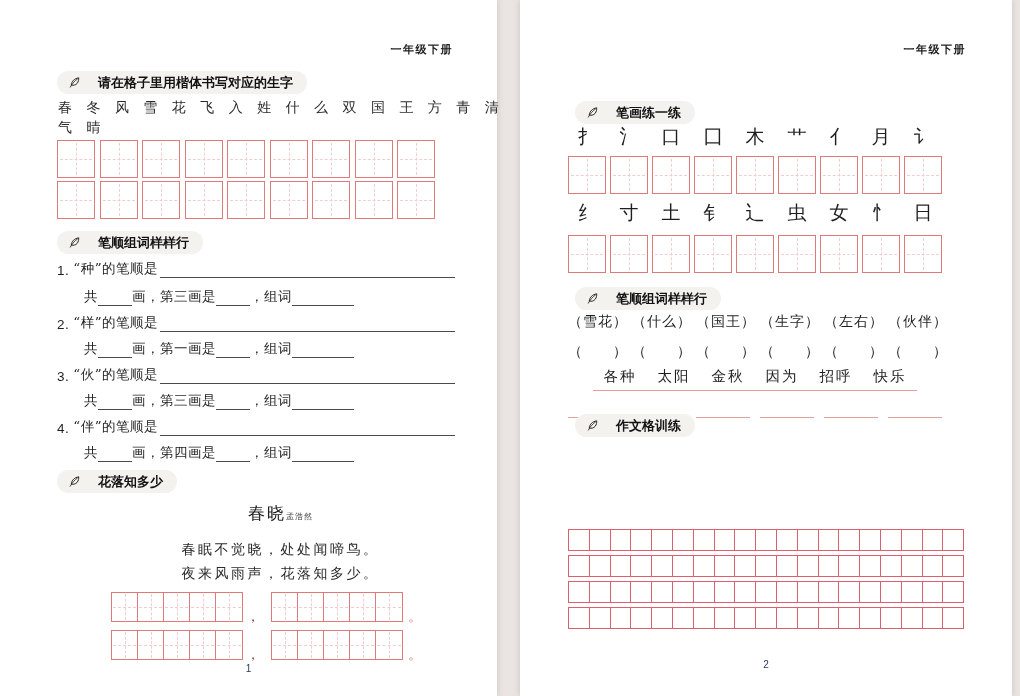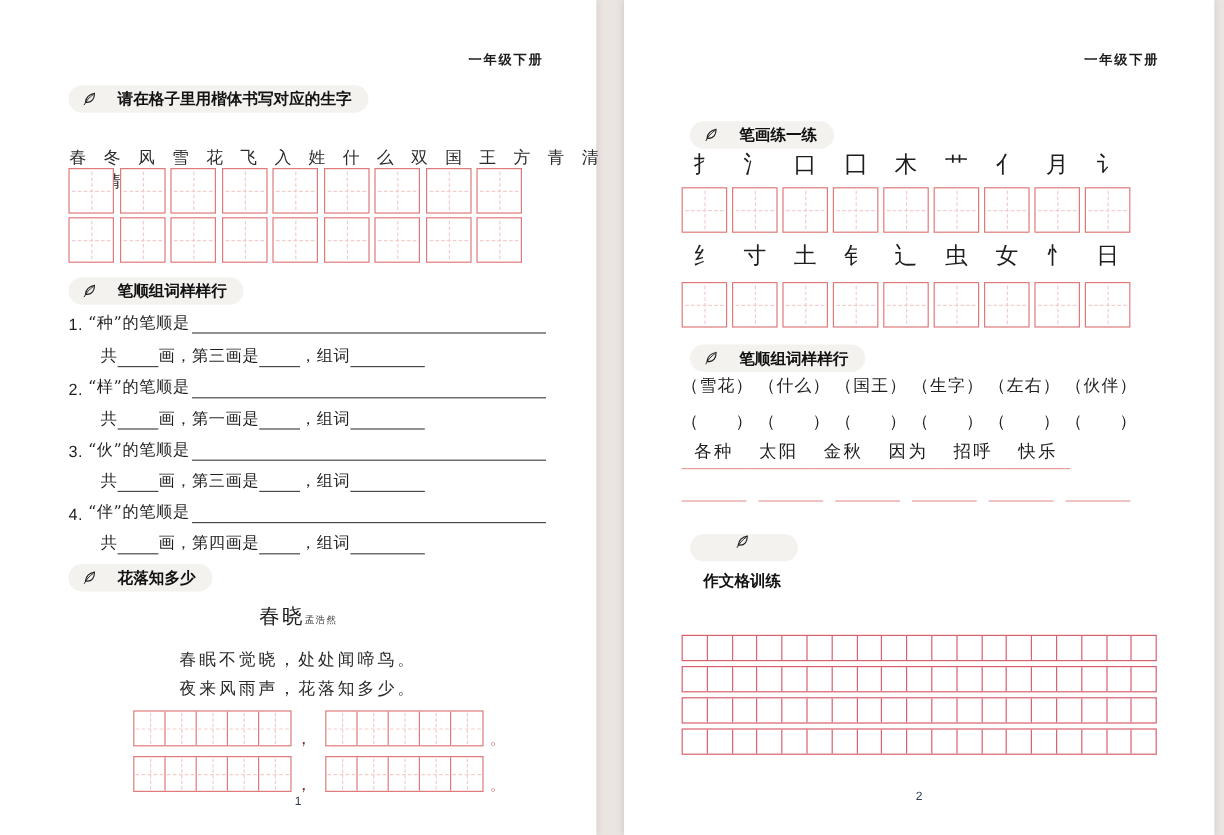--- a/index.html
+++ b/index.html
@@ -15,39 +15,39 @@
   #page-right{left:520px;width:492px;}
 
   .hdr{position:absolute;font-size:11px;font-weight:bold;letter-spacing:1.5px;color:#1c1c1c;}
 
   .pill{position:absolute;display:inline-flex;align-items:center;gap:17px;
         background:#f4f2ef;border-radius:12px;height:23px;padding:0 14px 0 11px;
         font-family:"Liberation Sans","DejaVu Sans",sans-serif;
         font-weight:bold;font-size:13px;color:#121212;white-space:nowrap;}
   .leaf{width:13px;height:13px;flex:0 0 auto;}
 
-  .hanzi-line{position:absolute;font-size:14px;color:#2b2b2b;word-spacing:7px;letter-spacing:1.5px;white-space:nowrap;margin-top:24px;}
+  .hanzi-line{position:absolute;font-size:14px;color:#2b2b2b;word-spacing:7px;letter-spacing:1.5px;white-space:nowrap;}
 
   
   .tian-row{position:absolute;display:flex;justify-content:space-between;}
   .tbox{width:38px;height:38px;border:1.5px solid #e07a7a;box-sizing:border-box;position:relative;background:#fff;}
   .tbox::before{content:"";position:absolute;left:2px;right:2px;top:50%;border-top:1px dashed #f3cdcd;}
   .tbox::after{content:"";position:absolute;top:2px;bottom:2px;left:50%;border-left:1px dashed #f3cdcd;}
 
   
   .prompt-line{position:absolute;display:flex;align-items:flex-end;width:398px;
                font-size:13.5px;color:#1f1f1f;letter-spacing:.5px;}
   .prompt-line .num{font-family:"Liberation Sans","DejaVu Sans",sans-serif;margin-right:4px;}
   .prompt-line .fill{flex:1;border-bottom:1px solid #4a4a4a;height:14px;margin-left:2px;}
   .detail-line{position:absolute;display:flex;align-items:flex-end;font-size:13.5px;color:#1f1f1f;letter-spacing:.5px;}
   .blank{display:inline-block;border-bottom:1px solid #4a4a4a;height:13px;}
   .b1{width:34px;} .b2{width:34px;} .b3{width:62px;}
 
   
-  .center-text{position:absolute;left:0;width:100%;text-align:center;white-space:nowrap;}
+  .center-text{position:absolute;left:0;width:100%;text-align:center;white-space:nowrap;padding-left:32px;}
   .poem-title{font-size:17px;letter-spacing:2px;color:#1e1e1e;}
   .poem-author{font-size:8px;color:#3a3a3a;letter-spacing:1px;}
   .poem-line{font-size:14px;letter-spacing:2.5px;color:#2b2b2b;}
 
   .poem-grid-row{position:absolute;display:flex;align-items:flex-end;}
   .pgroup{display:flex;border:1.5px solid #e07a7a;background:#fff;}
   .pcell{width:26px;height:28px;border-right:1px solid #e07a7a;box-sizing:border-box;position:relative;}
   .pcell:last-child{border-right:none;}
   .pcell::before{content:"";position:absolute;left:1px;right:1px;top:50%;border-top:1px dashed #f3cdcd;}
   .pcell::after{content:"";position:absolute;top:1px;bottom:1px;left:50%;border-left:1px dashed #f3cdcd;}
@@ -55,21 +55,21 @@
   .pp{font-size:14px;color:#d46a6a;margin-left:5px;line-height:12px;}
 
   .pnum{position:absolute;left:0;width:100%;text-align:center;font-size:10px;color:#2e3a52;
         font-family:"Liberation Sans","DejaVu Sans",sans-serif;}
 
   
   .srow{position:absolute;display:flex;justify-content:space-between;font-size:19px;color:#1e1e1e;}
   .srow span{width:38px;text-align:center;}
 
   .brow{position:absolute;display:flex;justify-content:space-between;font-size:14px;color:#1e1e1e;letter-spacing:1px;white-space:nowrap;}
-  .wrow{position:absolute;display:flex;justify-content:flex-start;}
+  .wrow{position:absolute;display:flex;justify-content:center;}
   .uw{width:54px;text-align:center;font-size:14.5px;color:#1e1e1e;letter-spacing:2px;
       border-bottom:1.5px solid #e59c9c;padding-bottom:4px;}
   .ublank-row{position:absolute;display:flex;justify-content:space-between;}
   .ublank{width:54px;height:12px;border-bottom:1.5px solid #e59c9c;}
 
   .para{position:absolute;font-size:13.5px;line-height:27px;color:#262626;
         text-indent:2em;letter-spacing:1.5px;text-align:justify;}
 
   .comp-row{position:absolute;display:flex;width:396px;border:1px solid #d9606e;box-sizing:border-box;background:#fff;}
   .ccell{flex:1;height:20px;border-right:1px solid #d9606e;}
@@ -325,21 +325,21 @@
     </div>
   <div class="ublank-row" style="left:48px;top:405px;width:374px;">
       <div class="ublank"></div>
       <div class="ublank"></div>
       <div class="ublank"></div>
       <div class="ublank"></div>
       <div class="ublank"></div>
       <div class="ublank"></div>
     </div>
 
-  <div class="pill" style="left:55px;top:445px;flex-direction:column;">
+  <div class="pill" style="left:55px;top:414px;">
     <svg class="leaf" viewBox="0 0 16 16">
       <path d="M13.2 2.2C8.2 3.2 4.6 6 4 11.2c2.4.5 5.3.2 7.3-2.2 1.6-2 1.9-4.6 1.9-6.8z" fill="none" stroke="#222" stroke-width="1.2"></path>
       <path d="M2.6 14.2c2.2-4.4 5.4-8 9.4-10.8" fill="none" stroke="#222" stroke-width="1"></path>
     </svg>
     <span>作文格训练</span>
   </div>
 
 
   <div class="comp-row" style="left:48px;top:529px;">
       <div class="ccell"></div>

